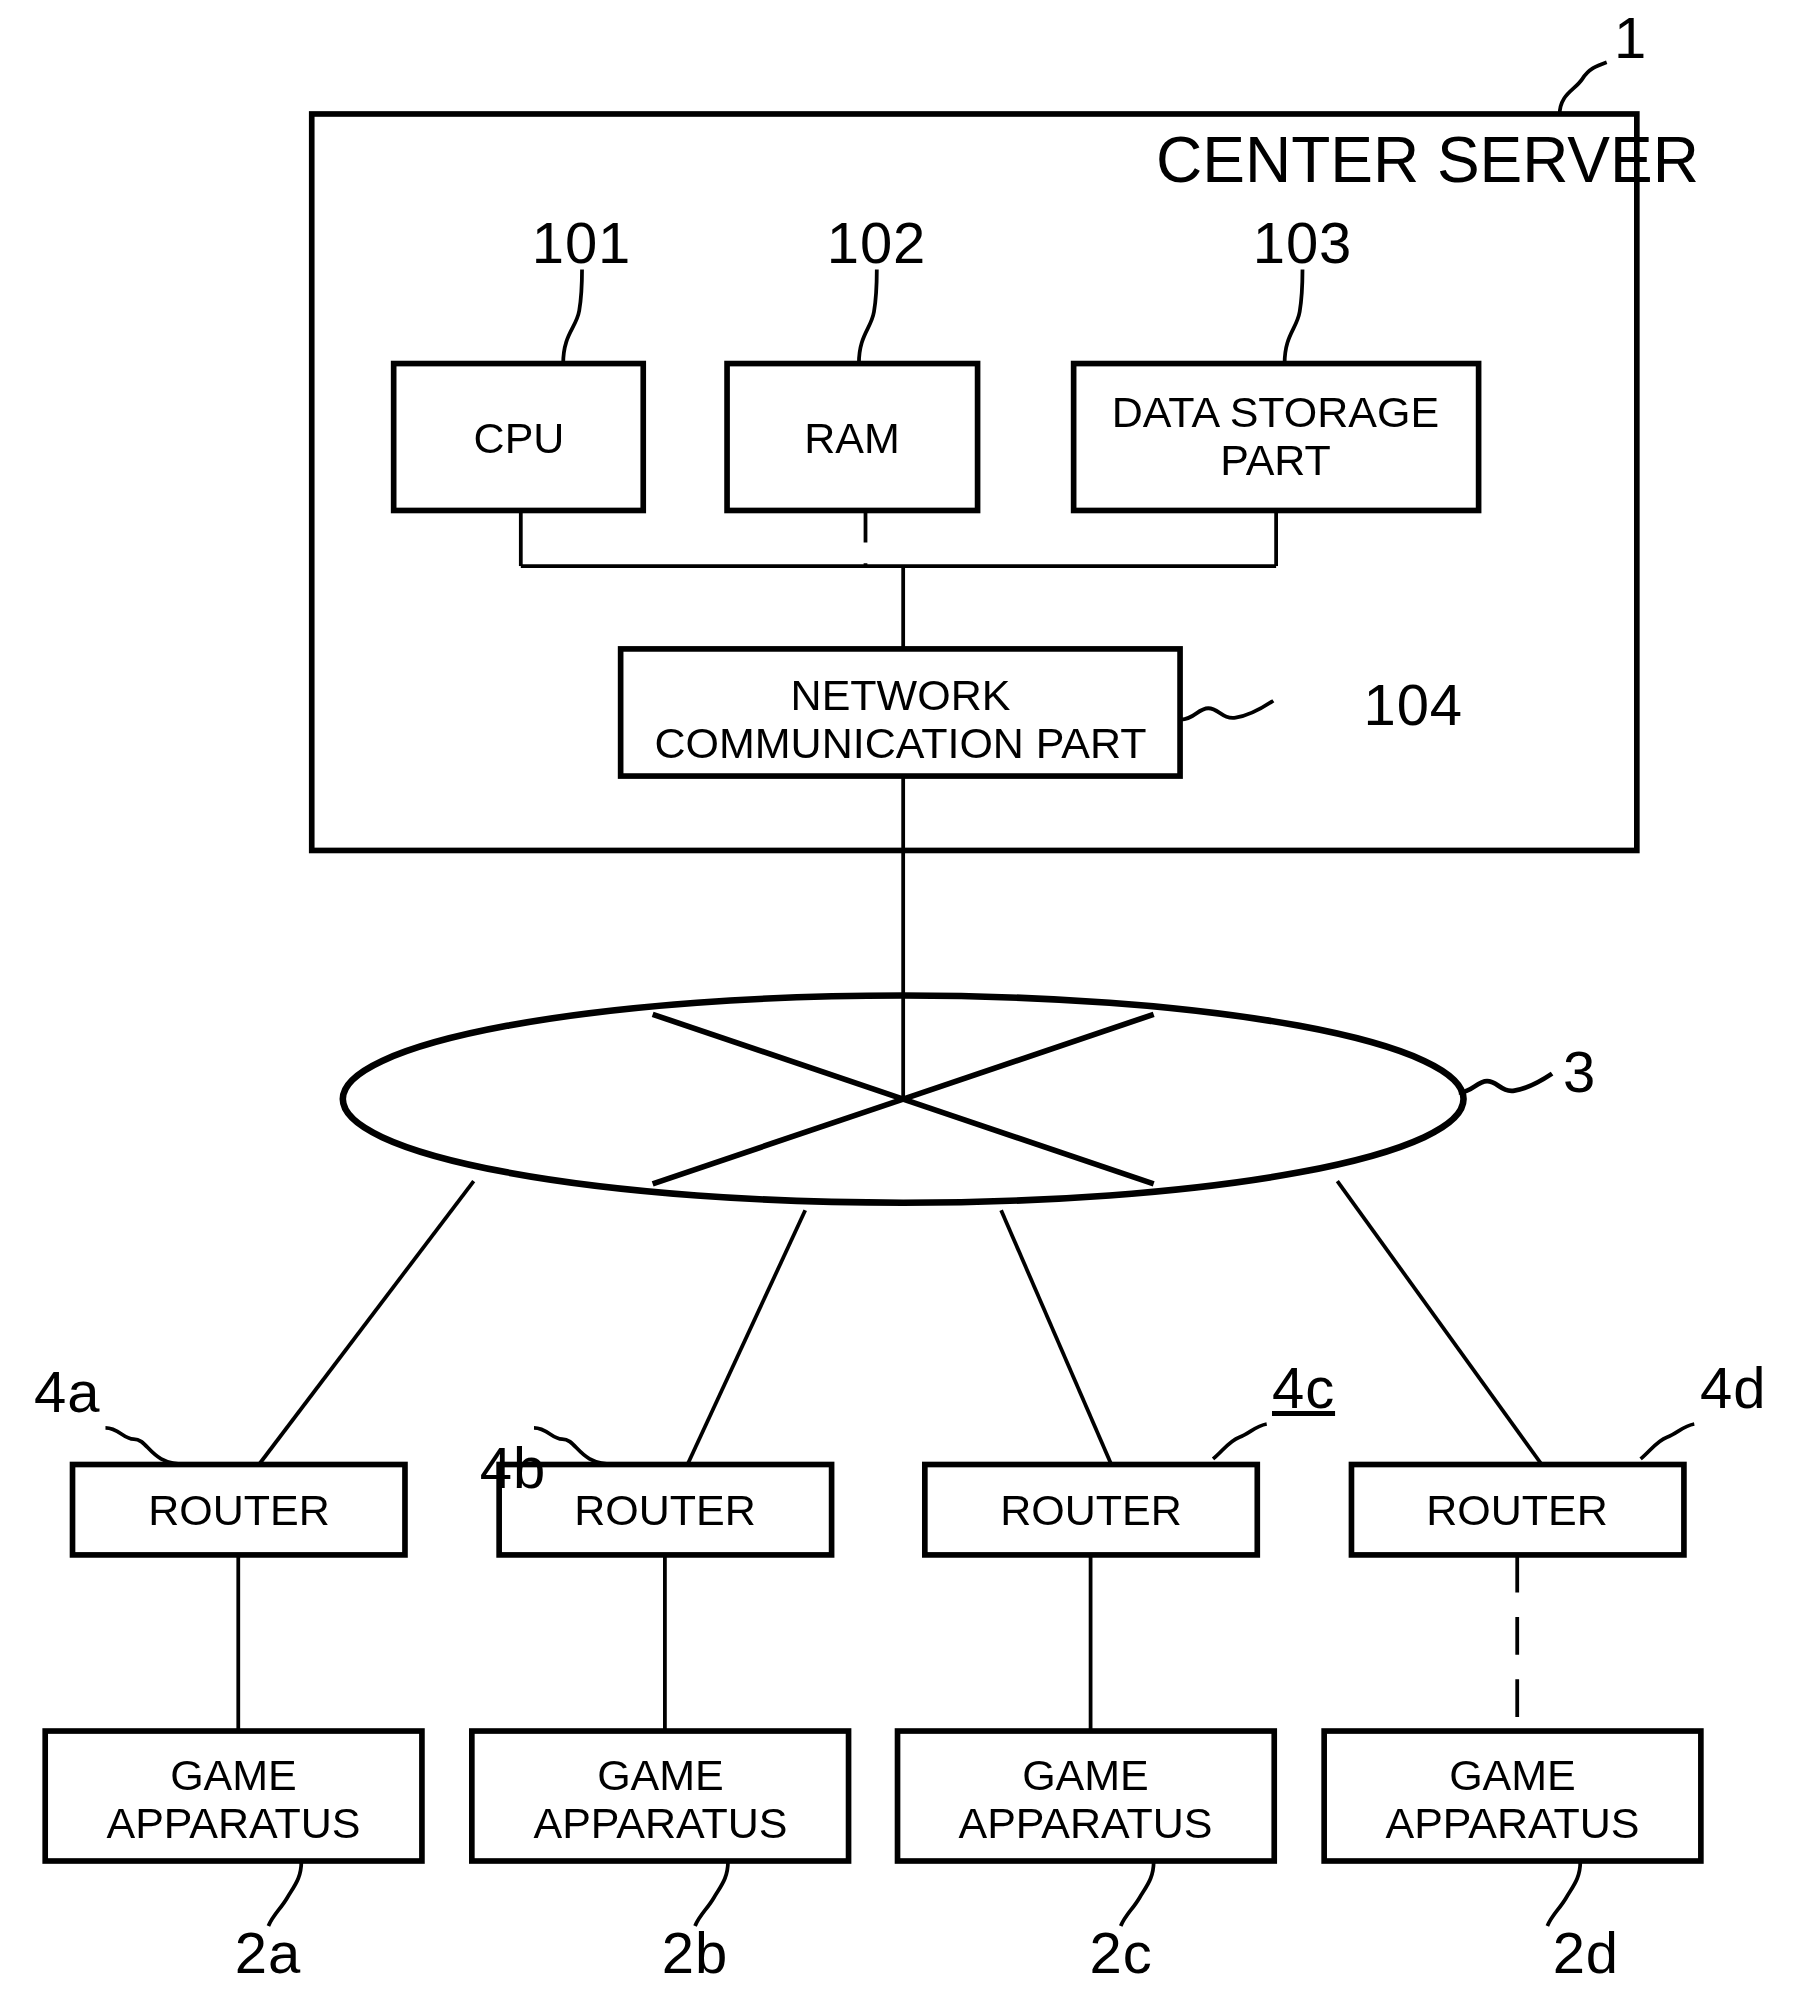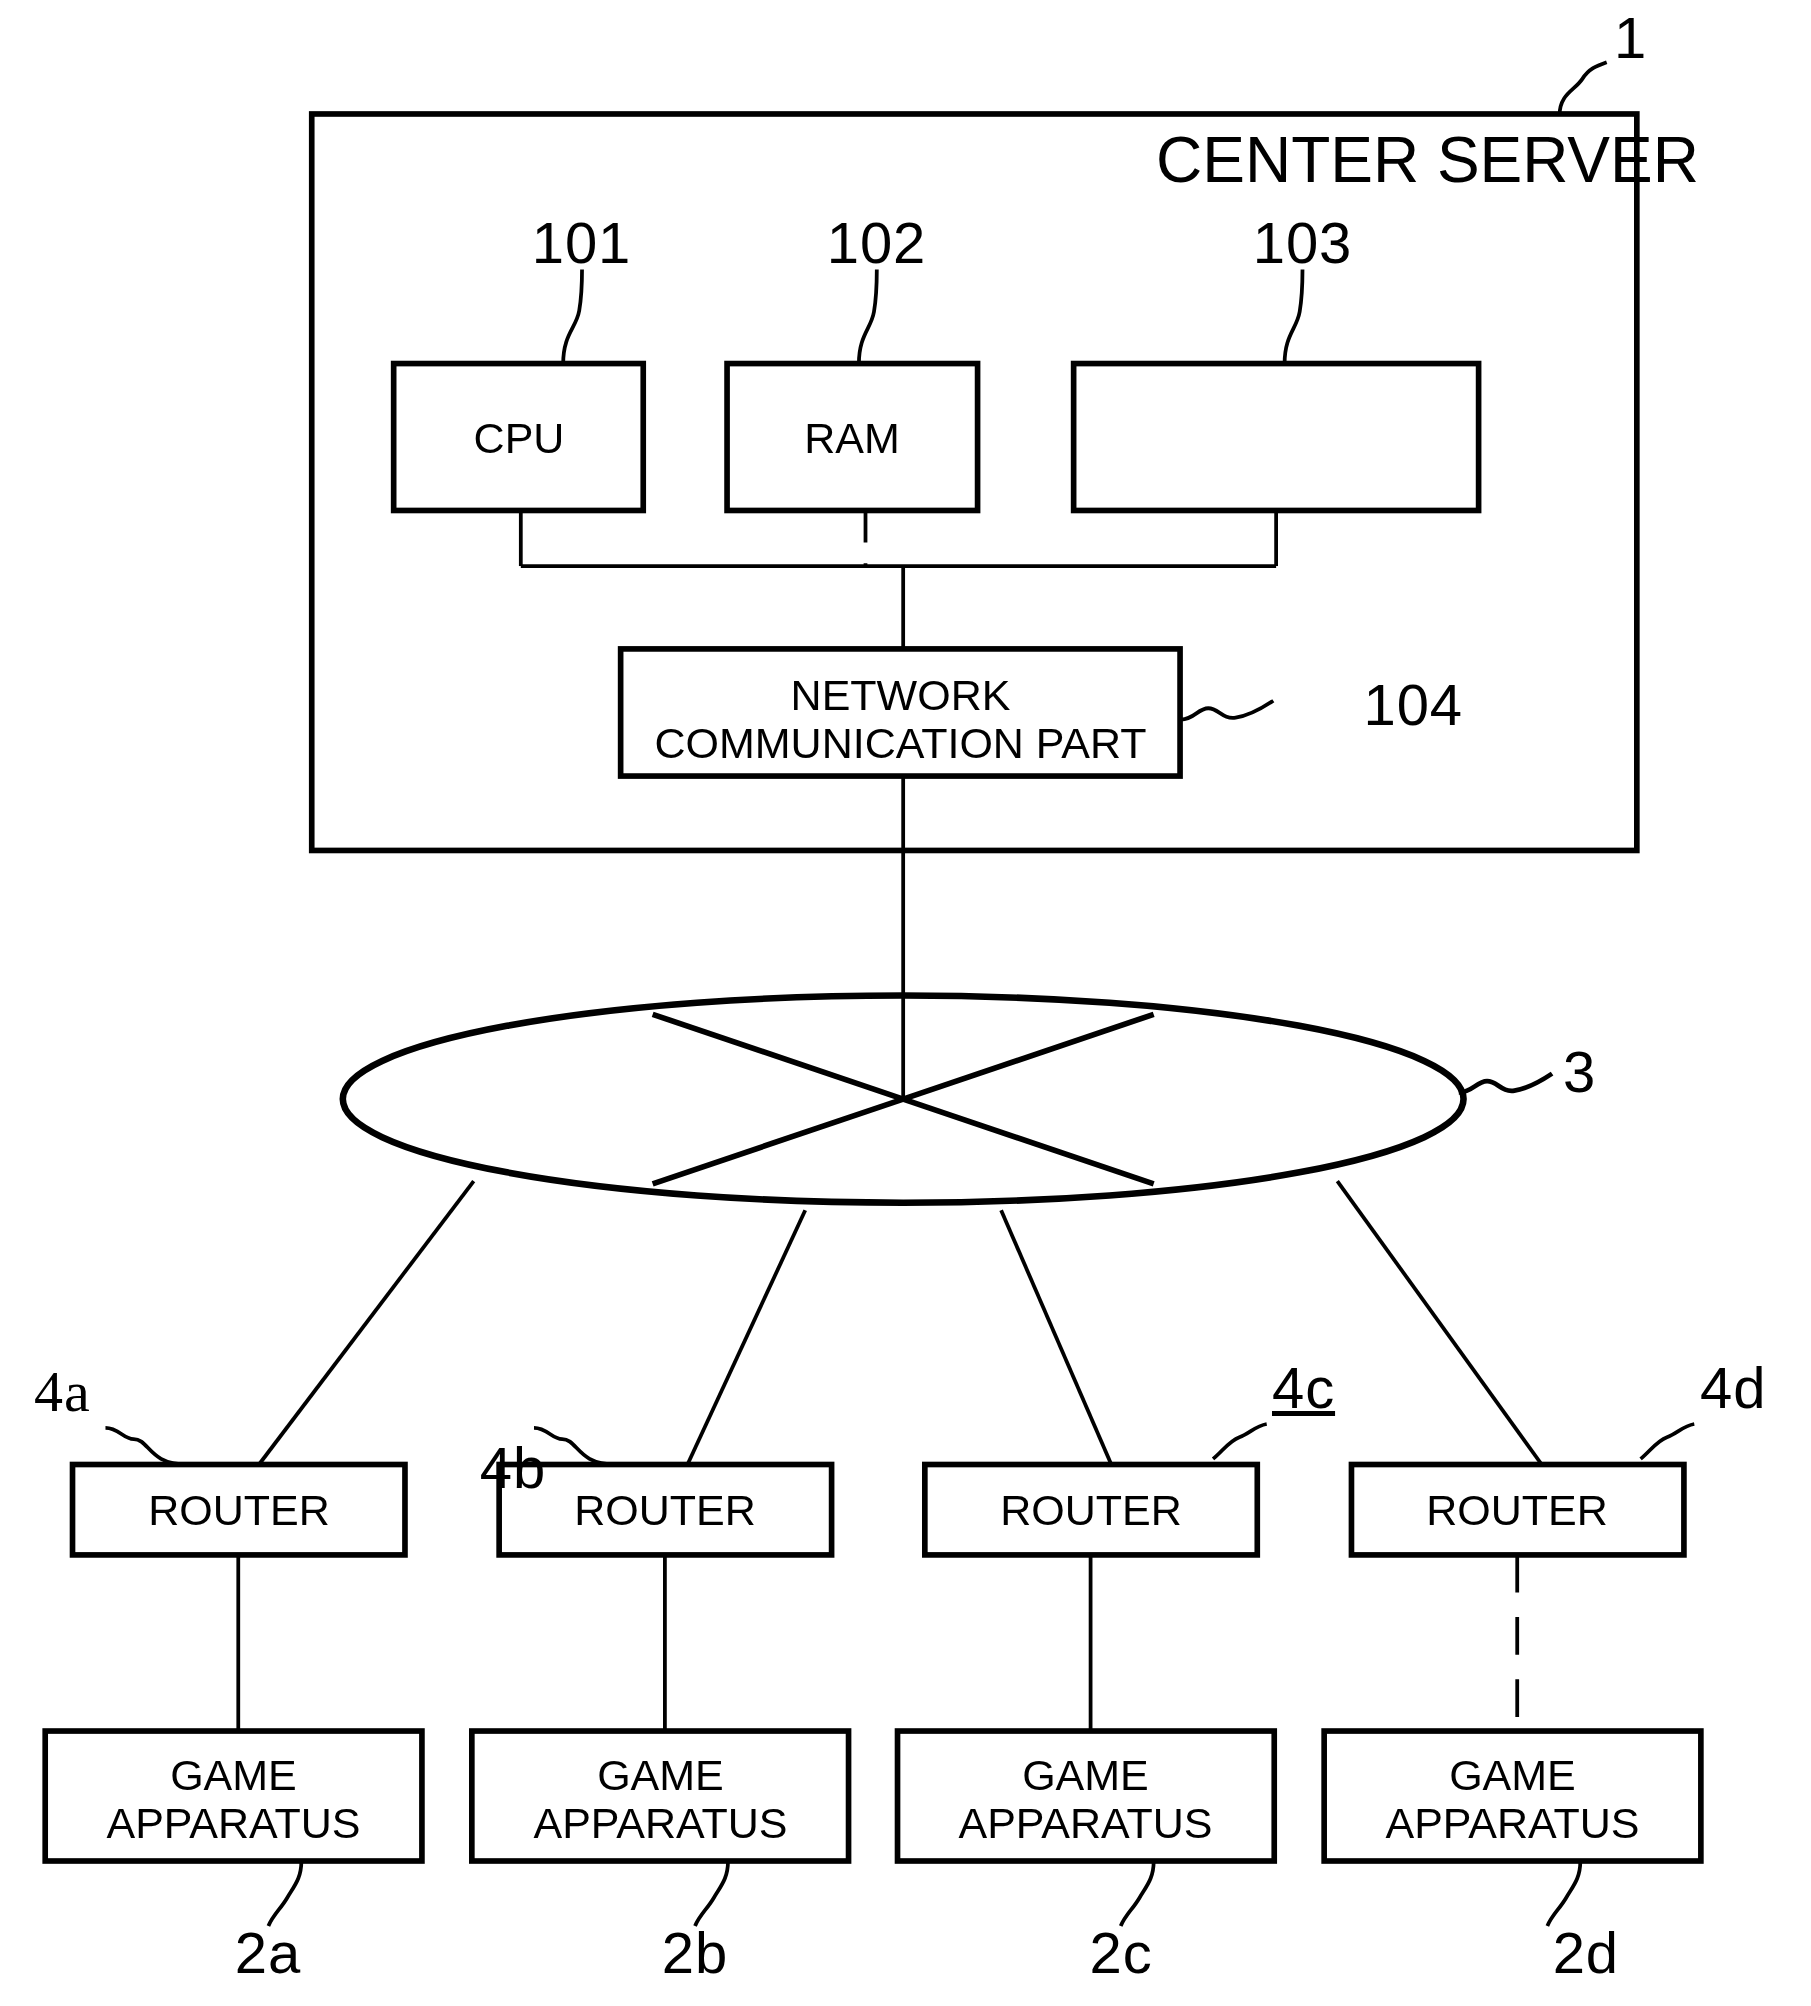--- a/index.html
+++ b/index.html
@@ -124,26 +124,28 @@
 
   <div class="lbl server-title" style="left:1156px; top:125px; width:405px; text-align:center;">CENTER SERVER</div>
 
   <div class="lbl ref-num" style="left:497px; top:211px; width:169px;">101</div>
   <div class="lbl ref-num" style="left:792px; top:211px; width:169px;">102</div>
   <div class="lbl ref-num" style="left:1218px; top:211px; width:169px;">103</div>
   <div class="lbl ref-num" style="left:1294px; top:673px; width:169px; text-align:right;">104</div>
 
   <div class="lbl box-text" style="left:394px; top:414px; width:250px;">CPU</div>
   <div class="lbl box-text" style="left:727px; top:414px; width:250px;">RAM</div>
+  <div class="lbl box-text" style="left:1073px; top:388px; width:405px;">DATA STORAGE
+PART</div>
   <div class="lbl box-text" style="left:621px; top:671px; width:559px;">NETWORK
 COMMUNICATION PART</div>
 
   <div class="lbl ref-num" style="left:1563px; top:1040px; width:85px; text-align:left;">3</div>
 
-  <div class="lbl ref-num" style="left:34px; top:1360px; width:104px; text-align:left;font-family:Liberation Serif, serif;">4a</div>
+  <div class="lbl ref-num" style="left:34px; top:1360px; width:104px; text-align:left;">4a</div>
   <div class="lbl ref-num" style="left:461px; top:1388px; width:104px; text-align:center;margin-top:48px;">4b</div>
   <div class="lbl ref-num" style="left:1272px; top:1356px; width:104px; text-align:left;text-decoration:underline;">4c</div>
   <div class="lbl ref-num" style="left:1700px; top:1356px; width:104px; text-align:left;">4d</div>
 
   <div class="lbl box-text" style="left:73px; top:1486px; width:332px;">ROUTER</div>
   <div class="lbl box-text" style="left:499px; top:1486px; width:332px;">ROUTER</div>
   <div class="lbl box-text" style="left:925px; top:1486px; width:332px;">ROUTER</div>
   <div class="lbl box-text" style="left:1351px; top:1486px; width:332px;">ROUTER</div>
 
   <div class="lbl box-text" style="left:45px; top:1751px; width:377px;">GAME

